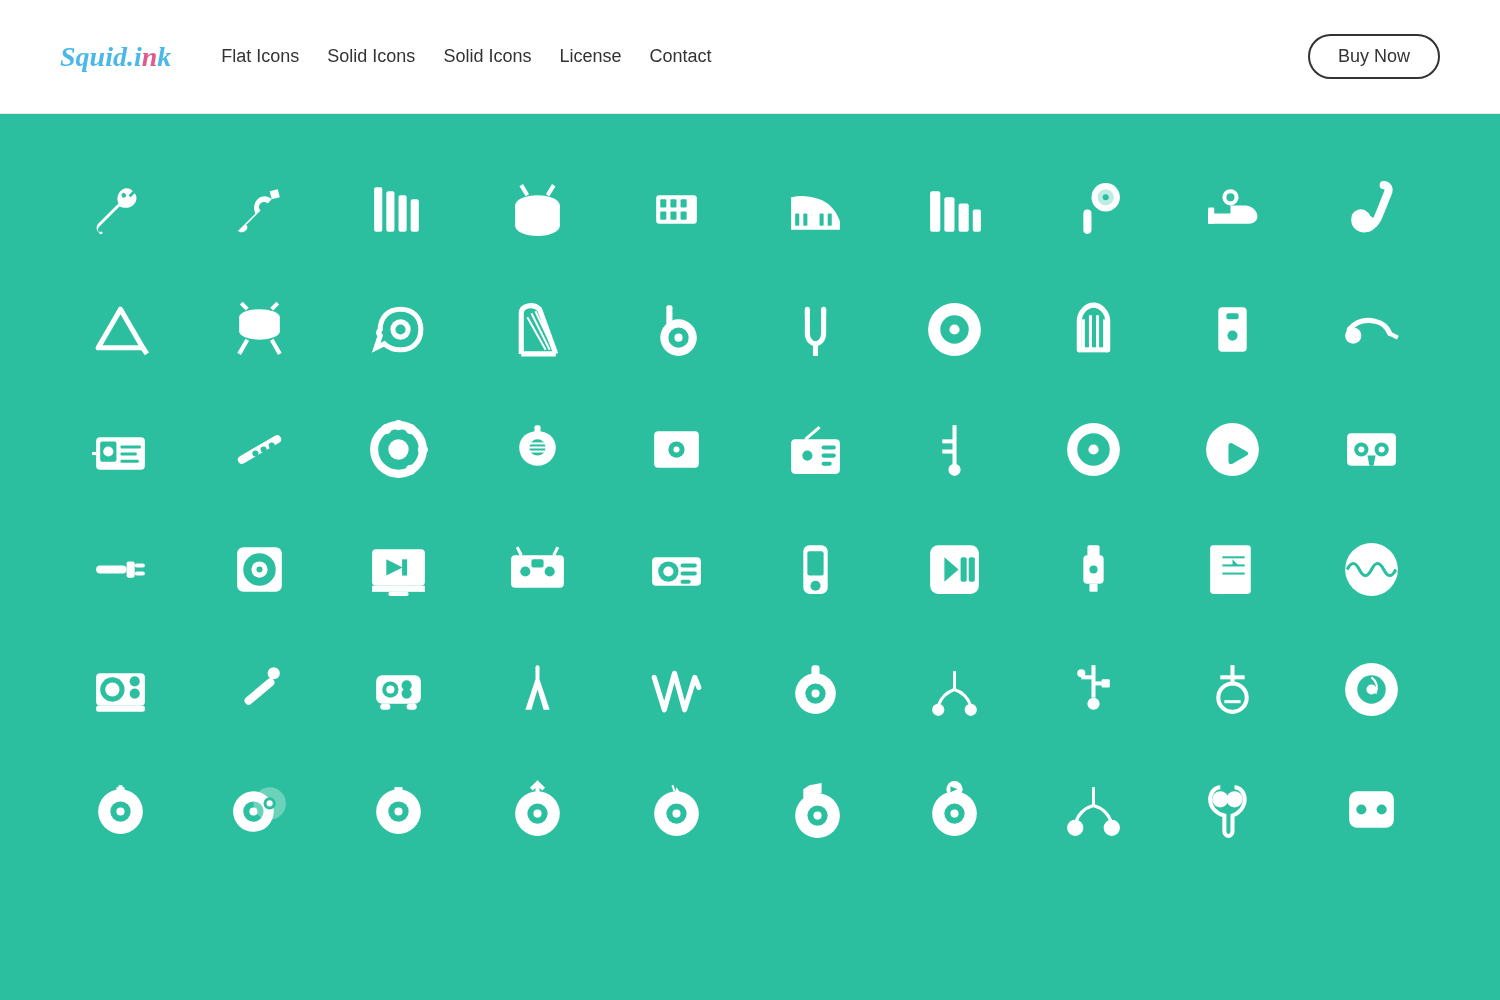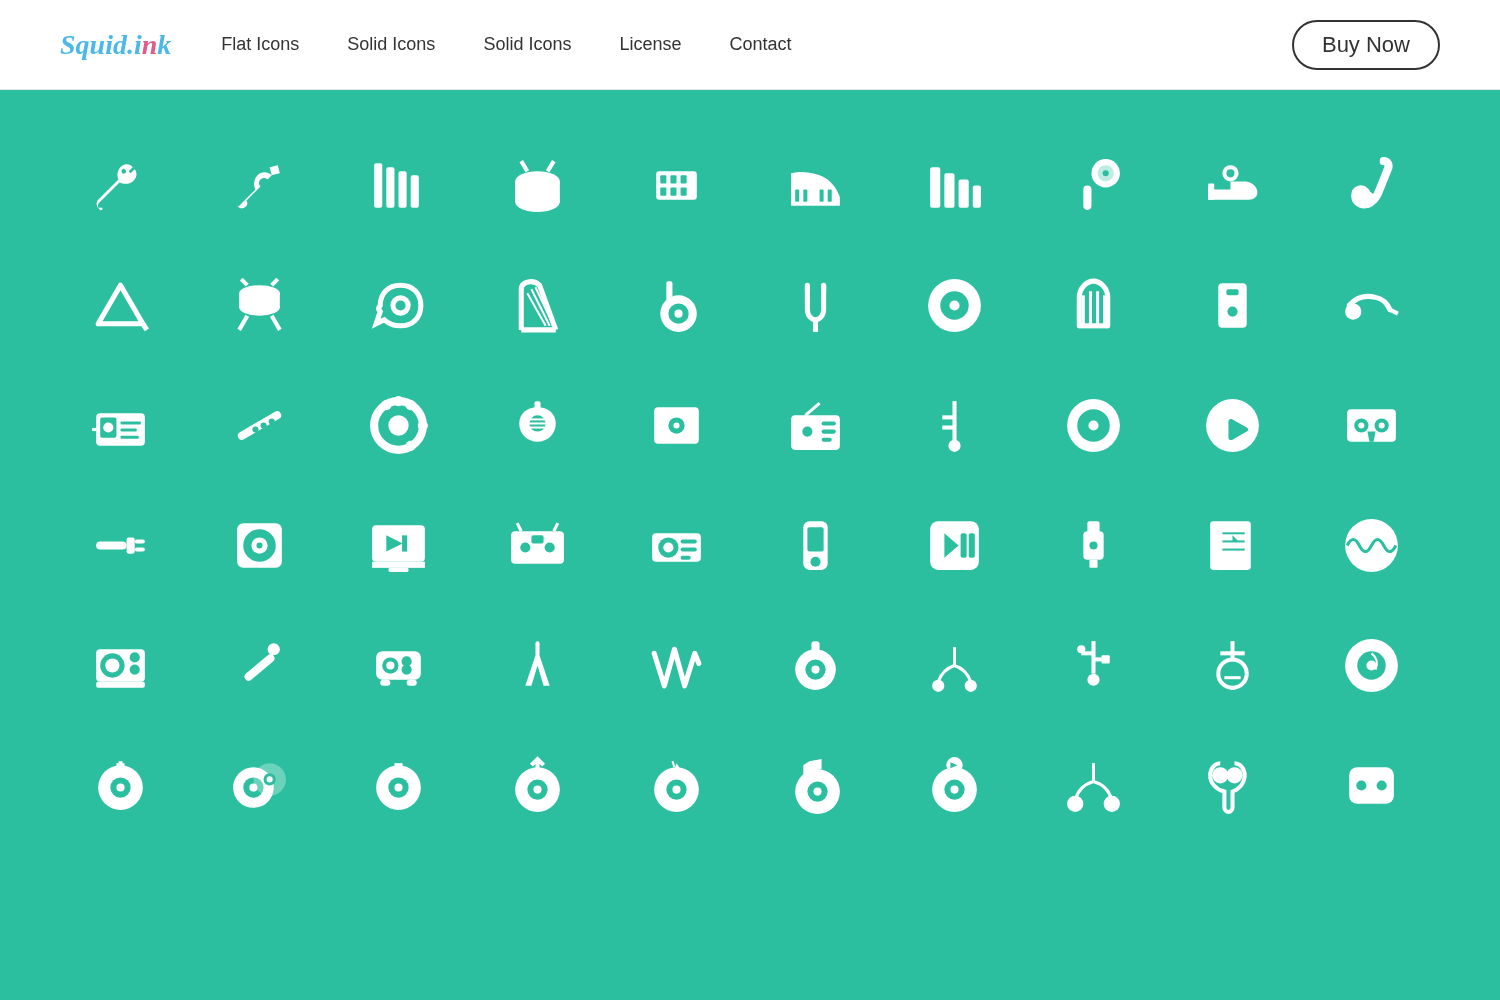--- a/index.html
+++ b/index.html
@@ -3,50 +3,50 @@
   <meta charset="utf-8">
   <style>
     * { margin: 0; padding: 0; box-sizing: border-box; }
     body { font-family: -apple-system, BlinkMacSystemFont, 'Segoe UI', sans-serif; background: #fff; width: 1500px; min-height: 1000px; }
 
     
     #header {
       display: flex;
       align-items: center;
       padding: 0 60px;
-      height: 90px;
+      height: 114px;
       background: #fff;
       border-bottom: 1px solid #e5e5e5;
     }
     #logo {
       font-size: 28px;
       font-weight: 700;
       color: #4ab8e8;
       font-style: italic;
       font-family: 'Brush Script MT', cursive;
       margin-right: 50px;
       white-space: nowrap;
     }
     #logo span { color: #e05a8a; }
     nav {
       display: flex;
-      gap: 48px;
+      gap: 28px;
       flex: 1;
     }
     nav a {
       text-decoration: none;
       color: #333;
       font-size: 18px;
       font-weight: 400;
     }
     #buy-now-btn {
       border: 2px solid #333;
       border-radius: 30px;
       padding: 10px 28px;
-      font-size: 22px;
+      font-size: 18px;
       font-weight: 500;
       cursor: pointer;
       background: #fff;
       color: #333;
     }
 
     
     #main {
       background: #2bbfa0;
       padding: 50px 60px;

